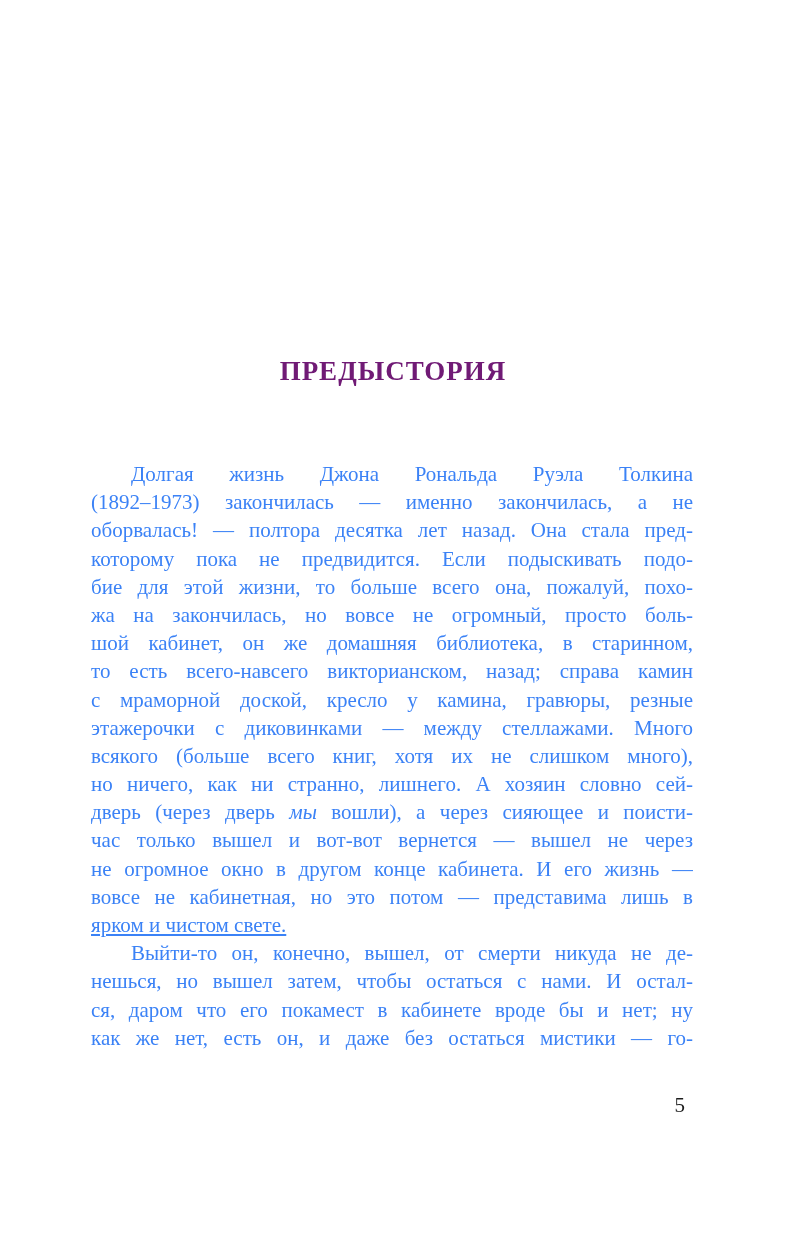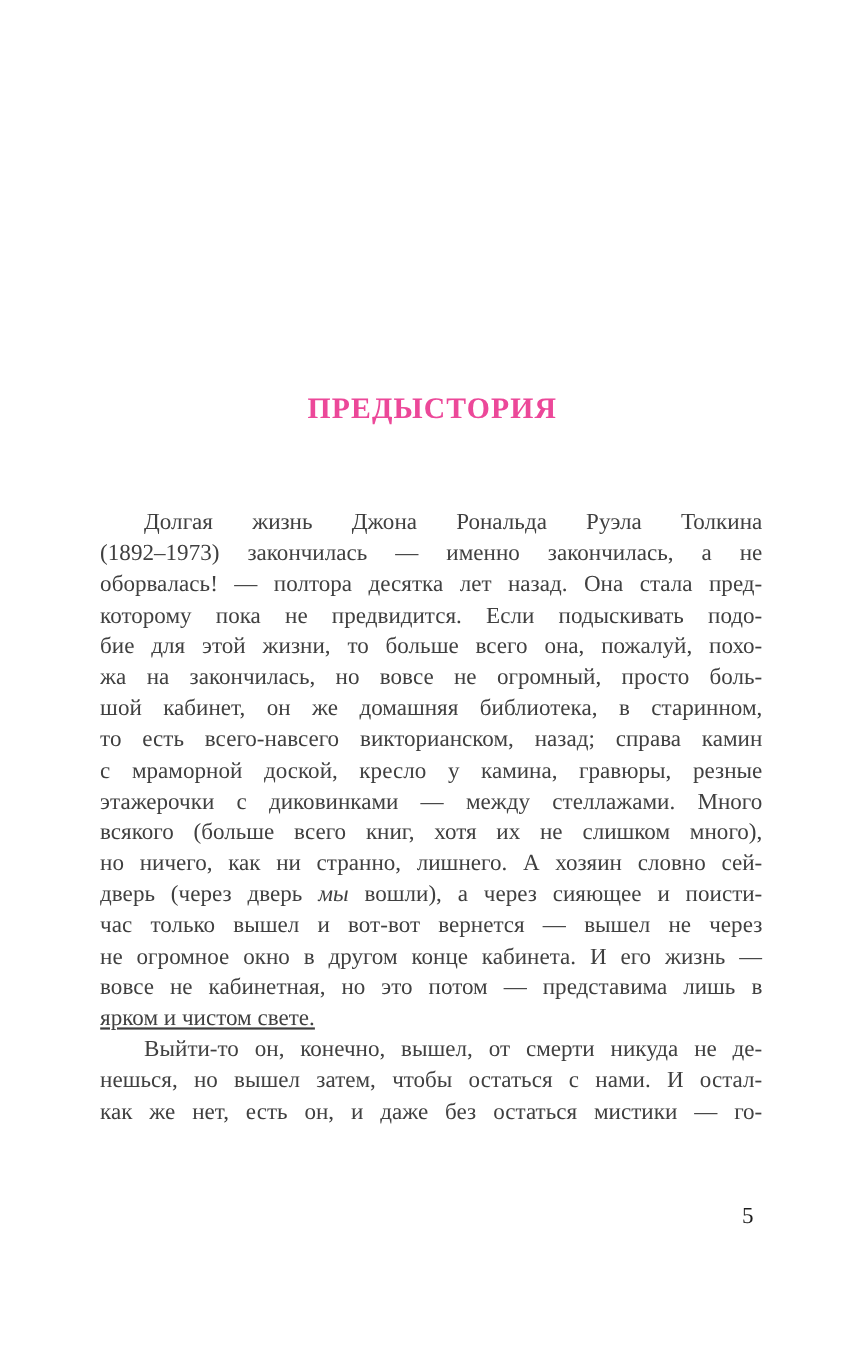--- a/index.html
+++ b/index.html
@@ -18,29 +18,29 @@
   }
   .chapter-title {
     position: absolute;
     top: 356px;
     left: 0;
     right: 0;
     text-align: center;
     font-size: 27px;
     font-weight: bold;
     letter-spacing: 1px;
-    color: #ec4899;
+    color: #701a75;
   }
   .text-block {
     position: absolute;
     top: 460px;
     left: 91px;
     width: 602px;
     font-size: 21px;
-    color: #404040;
+    color: #3b82f6;
   }
   .line {
     height: 28.2px;
     line-height: 28.2px;
     text-align: justify;
     text-align-last: justify;
     white-space: normal;
     overflow: hidden;
   }
   .line.indent {
@@ -82,17 +82,18 @@
       <div class="line"><span>этажерочки с диковинками — между стеллажами. Много</span></div>
       <div class="line"><span>всякого (больше всего книг, хотя их не слишком много),</span></div>
       <div class="line"><span>но ничего, как ни странно, лишнего. А хозяин словно сей-</span></div>
       <div class="line"><span>дверь (через дверь </span><span class="it">мы</span><span> вошли), а через сияющее и поисти-</span></div>
       <div class="line"><span>час только вышел и вот-вот вернется — вышел не через</span></div>
       <div class="line"><span>не огромное окно в другом конце кабинета. И его жизнь —</span></div>
       <div class="line"><span>вовсе не кабинетная, но это потом — представима лишь в</span></div>
       <div class="line nojust"><span>ярком и чистом свете.</span></div>
       <div class="line indent"><span>Выйти-то он, конечно, вышел, от смерти никуда не де-</span></div>
       <div class="line"><span>нешься, но вышел затем, чтобы остаться с нами. И остал-</span></div>
+      <div class="line"><span>ся, даром что его покамест в кабинете вроде бы и нет; ну</span></div>
       <div class="line"><span>как же нет, есть он, и даже без остаться мистики — го-</span></div>
     </div>
 
   <div class="page-number">5</div>
 </div>
 
 </body></html>

